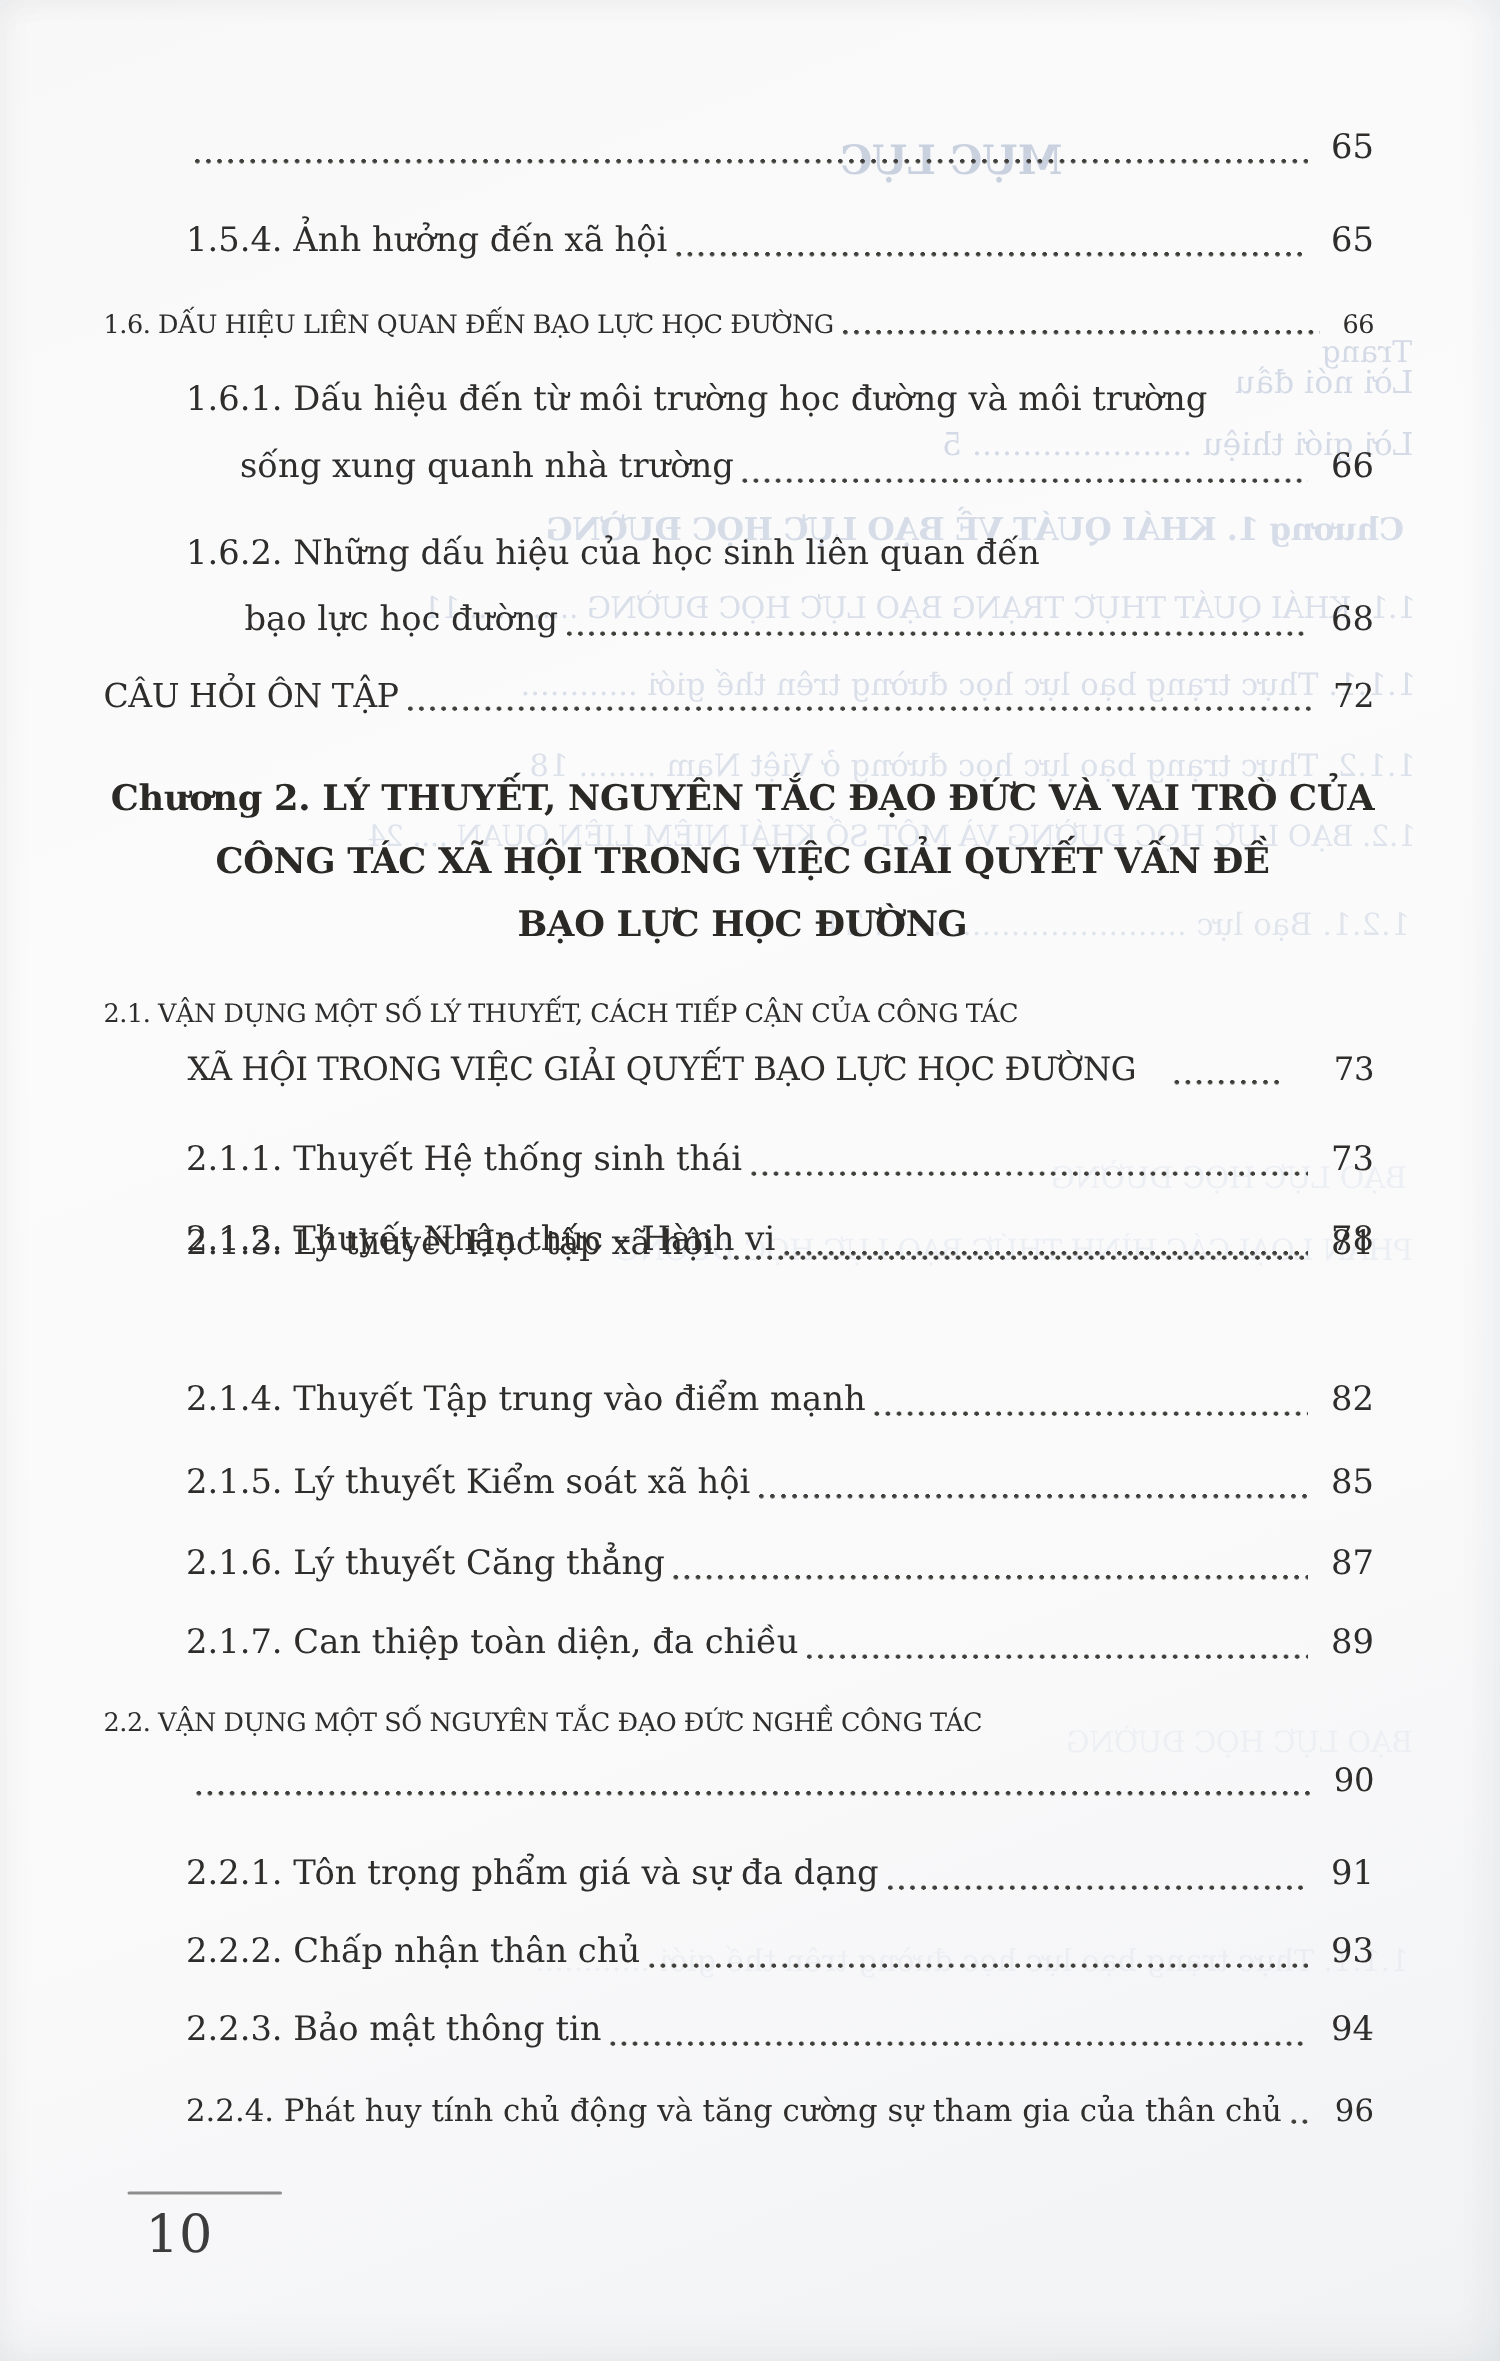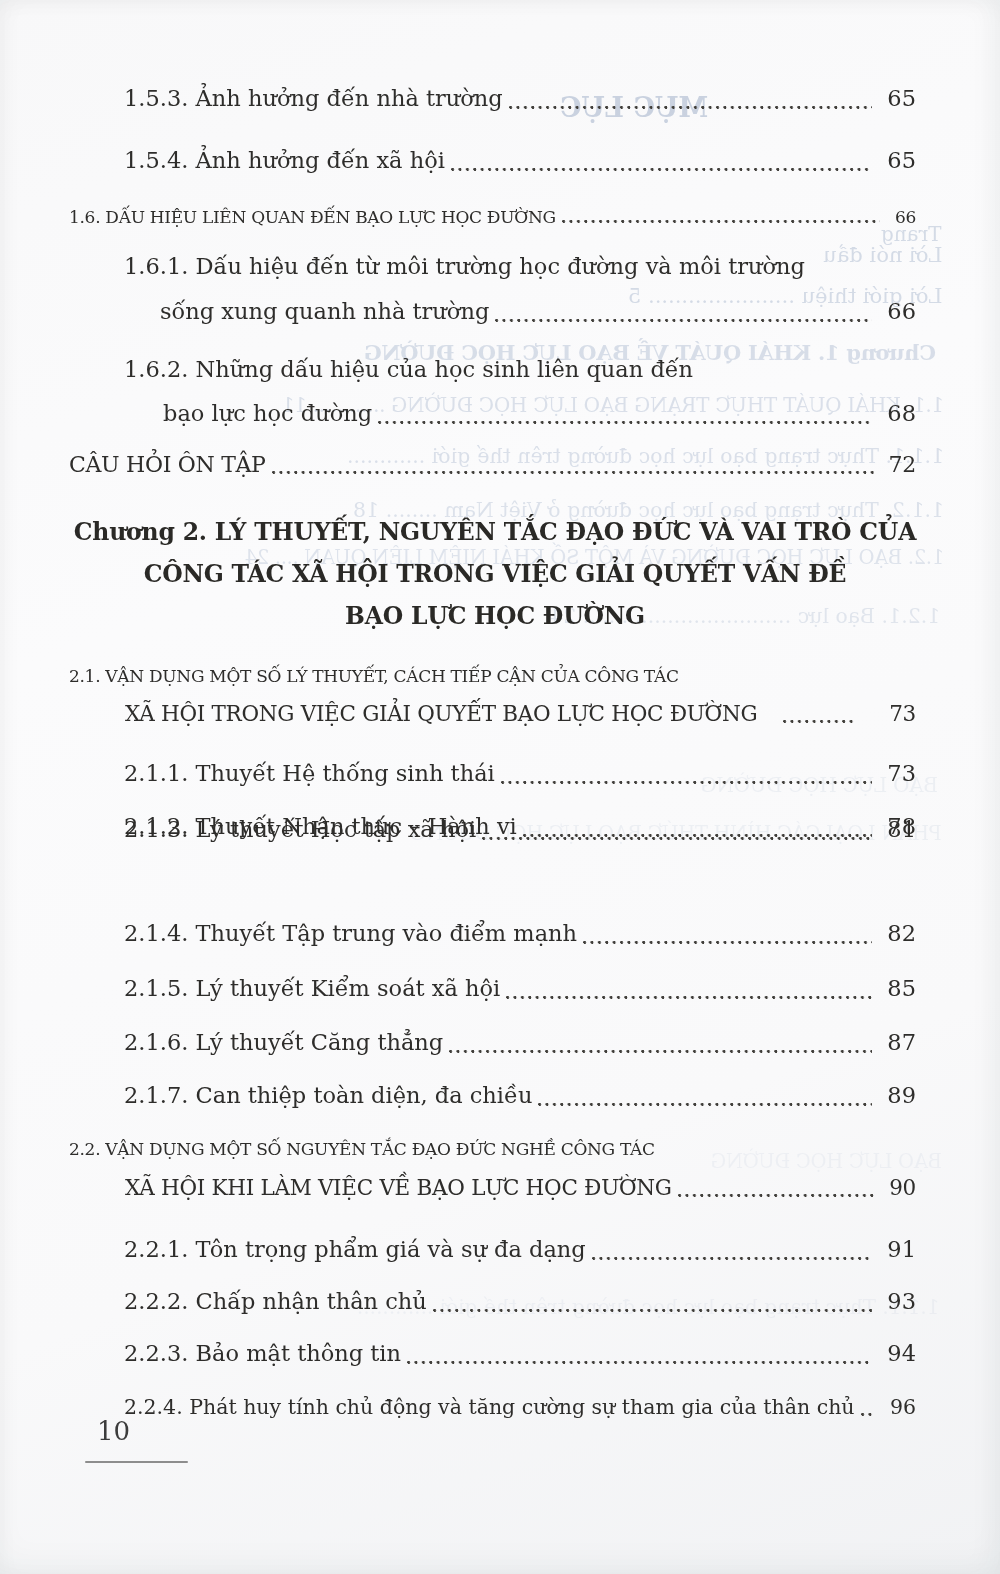--- a/index.html
+++ b/index.html
@@ -40,21 +40,21 @@
   .ghost{
     position:absolute;transform:scaleX(-1);
     color:#7d93b5;white-space:pre;pointer-events:none;
   }
   .ghost.caps{letter-spacing:-0.3px;}
   #footer-rule{
     position:absolute;left:85px;top:1461px;width:103px;height:2px;
     background:#8d8d8d;border-radius:1px;
   }
   #footer-num{
-    position:absolute;left:97px;top:1416px;font-size:26px;color:#3c3c3c;
+    position:absolute;left:97px;top:1470px;font-size:35px;color:#3c3c3c;
   }
 </style>
 </head>
 <body>
 
 <div id="page">
 
   <div class="ghost" style="top:92px;left:560px;font-size:27px;font-weight:bold;opacity:.38;">MỤC LỤC</div>
   <div class="ghost" style="top:222px;right:58px;font-size:20px;opacity:.30;">Trang</div>
   <div class="ghost" style="top:243px;right:58px;font-size:21px;opacity:.30;">Lời nói đầu</div>
@@ -64,21 +64,20 @@
   <div class="ghost" style="top:444px;right:56px;font-size:20.5px;opacity:.26;">1.1.1. Thực trạng bạo lực học đường trên thế giới ............</div>
   <div class="ghost" style="top:498px;right:56px;font-size:20.5px;opacity:.24;">1.1.2. Thực trạng bạo lực học đường ở Việt Nam ........ 18</div>
   <div class="ghost caps" style="top:546px;right:56px;font-size:19.5px;opacity:.22;">1.2. BẠO LỰC HỌC ĐƯỜNG VÀ MỘT SỐ KHÁI NIỆM LIÊN QUAN .... 24</div>
   <div class="ghost" style="top:604px;right:60px;font-size:20.5px;opacity:.20;">1.2.1. Bạo lực ................................ 24</div>
   <div class="ghost caps" style="top:773px;right:62px;font-size:20px;opacity:.10;">BẠO LỰC HỌC ĐƯỜNG</div>
   <div class="ghost caps" style="top:822px;right:58px;font-size:19.5px;opacity:.10;">PHÂN LOẠI CÁC HÌNH THỨC BẠO LỰC HỌC ĐƯỜNG</div>
   <div class="ghost caps" style="top:1150px;right:58px;font-size:19.5px;opacity:.08;">BẠO LỰC HỌC ĐƯỜNG</div>
   <div class="ghost" style="top:1295px;right:60px;font-size:20px;opacity:.08;">1.1.1. Thực trạng bạo lực học đường trên thế giới ............</div>
 
   <div class="row lvl3" style="top:84px;">
-    <span class="t">1.5.3. Ảnh hưởng đến nhà trường</span>
     <span class="leader"></span>
     <span class="pg">65</span>
   </div>
 
   <div class="row lvl3" style="top:146px;">
     <span class="t">1.5.4. Ảnh hưởng đến xã hội</span>
     <span class="leader"></span>
     <span class="pg">65</span>
   </div>
 
@@ -158,21 +157,20 @@
   <div class="row lvl3" style="top:1081px;">
     <span class="t">2.1.7. Can thiệp toàn diện, đa chiều</span>
     <span class="leader"></span>
     <span class="pg">89</span>
   </div>
 
   <div class="row lvl2" style="top:1130px;">
     <span class="t">2.2. VẬN DỤNG MỘT SỐ NGUYÊN TẮC ĐẠO ĐỨC NGHỀ CÔNG TÁC</span>
   </div>
   <div class="row cont2" style="top:1172px;">
-    <span class="t">XÃ HỘI KHI LÀM VIỆC VỀ BẠO LỰC HỌC ĐƯỜNG</span>
     <span class="leader"></span>
     <span class="pg">90</span>
   </div>
 
   <div class="row lvl3" style="top:1235px;">
     <span class="t">2.2.1. Tôn trọng phẩm giá và sự đa dạng</span>
     <span class="leader"></span>
     <span class="pg">91</span>
   </div>
   <div class="row lvl3" style="top:1287px;">

